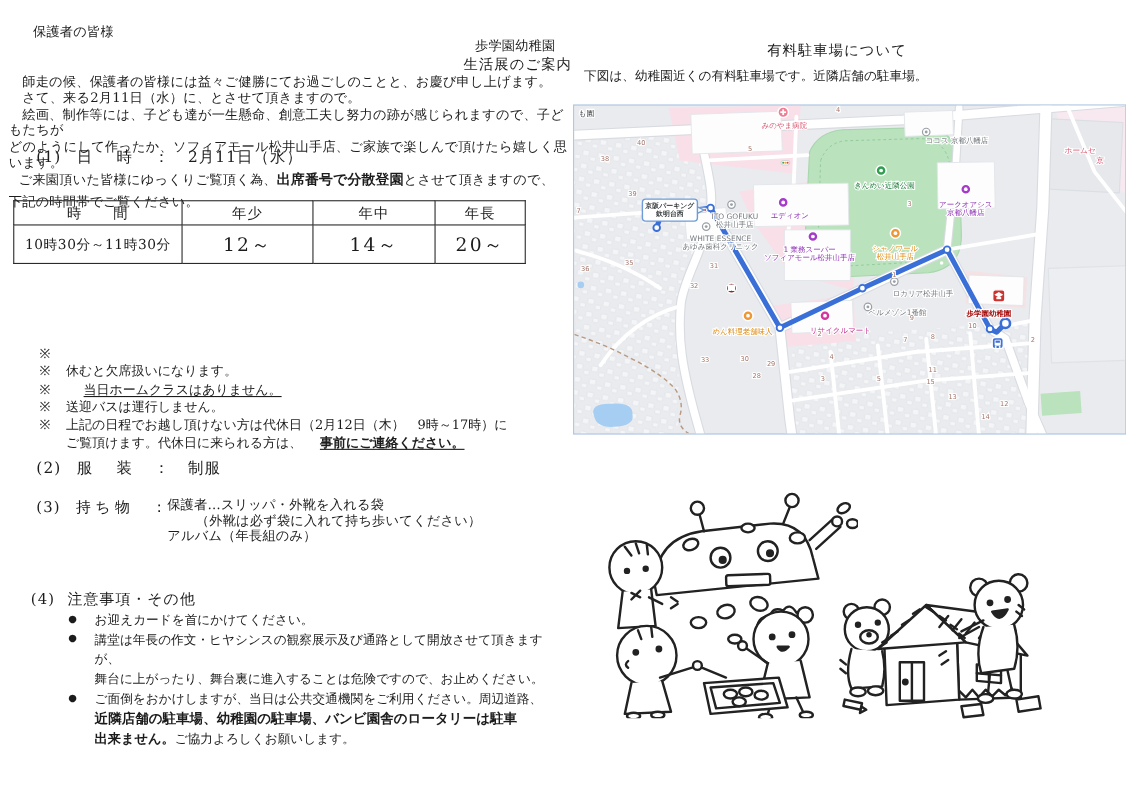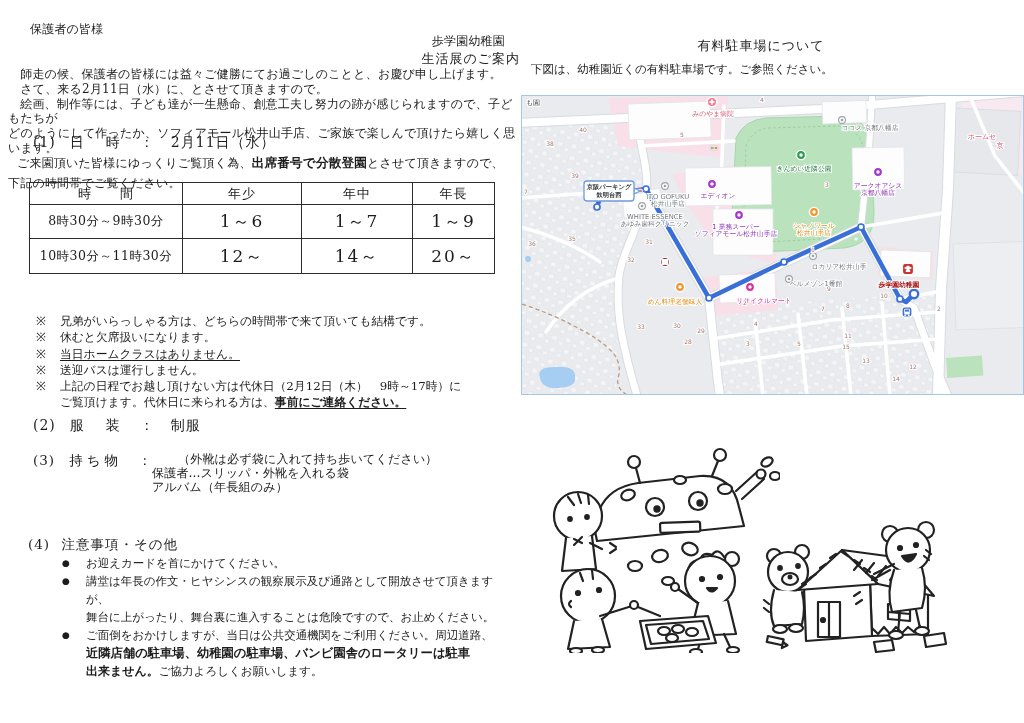--- a/index.html
+++ b/index.html
@@ -1,21 +1,21 @@
 <!DOCTYPE html>
 <html><head>
 <meta charset="utf-8">
 <style>
   html,body{margin:0;padding:0;}
   body{width:1024px;height:723px;position:relative;background:#ffffff;overflow:hidden;
        font-family:"DejaVu Serif","Liberation Serif",serif;color:#1c1c1c;}
   .abs{position:absolute;}
   .doc-text{font-size:12px;line-height:14.8px;letter-spacing:0.2px;}
   .b{font-weight:bold;text-align:center;}
-  .u{text-decoration:underline;text-underline-offset:2px;}
+  .u{text-decoration:underline;text-underline-offset:2px;margin-left:16px;}
   .sec-row{display:flex;align-items:baseline;font-size:14px;letter-spacing:1px;}
   .sec-row .num{margin-right:14px;}
   .sec-row .lbl{margin-right:16px;letter-spacing:4px;}
   .sec-row .col{margin-right:16px;}
   table.sched{border-collapse:collapse;table-layout:fixed;width:466px;}
   table.sched td{border:1.6px solid #2b2b2b;text-align:center;vertical-align:middle;padding:0;}
   table.sched .hdr td{height:21px;font-size:13px;letter-spacing:1px;}
   table.sched .r td{height:33px;}
   table.sched .time{font-size:12.5px;letter-spacing:0.5px;}
   table.sched .numcell{font-size:17px;letter-spacing:2px;}
@@ -47,55 +47,48 @@
   <span class="num">(1)</span>
   <span class="lbl">日　時</span>
   <span class="col">：</span>
   <span>2月11日（水）</span>
 </div>
 <div class="abs doc-text" style="left:17px;top:156px;">
   <span>ご来園頂いた皆様にゆっくりご覧頂く為、</span><span class="b" style="font-size:12.6px;">出席番号で分散登園</span><span>とさせて頂きますので、</span>
 </div>
 <div class="abs doc-text" style="left:8px;top:176px;">下記の時間帯でご覧ください。</div>
 
-<div class="abs" style="left:29px;top:182px;">
+<div class="abs" style="left:12px;top:182px;">
   <table class="sched">
     <colgroup>
         <col style="width:153px">
         <col style="width:119px">
         <col style="width:111px">
         <col style="width:82px">
       </colgroup>
     <tbody>
         <tr class="hdr">
       <td>時　　間</td>
       <td>年少</td>
       <td>年中</td>
       <td>年長</td>
     </tr>
-    <tr class="r">
-      <td class="time">8時30分～9時30分</td>
-      <td class="numcell">1～6</td>
-      <td class="numcell">1～7</td>
-      <td class="numcell">1～9</td>
-    </tr>
     <tr class="r" style="height:35px;">
       <td class="time">10時30分～11時30分</td>
       <td class="numcell">12～</td>
       <td class="numcell">14～</td>
       <td class="numcell">20～</td>
     </tr>
   </tbody>
     </table>
 </div>
 
 <div class="abs" style="left:36px;top:313px;width:470px;">
   <div class="note-row">
     <span class="mk">※</span>
-    <span>兄弟がいらっしゃる方は、どちらの時間帯で来て頂いても結構です。</span>
   </div>
   <div class="note-row">
     <span class="mk">※</span>
     <span>休むと欠席扱いになります。</span>
   </div>
   <div class="note-row">
     <span class="mk">※</span>
     <span class="u">当日ホームクラスはありません。</span>
   </div>
   <div class="note-row">
@@ -117,22 +110,22 @@
   <span class="col">：</span>
   <span>制服</span>
 </div>
 
 <div class="abs sec-row" style="left:33px;top:452px;font-size:13.5px;">
   <span class="num">(3)</span>
   <span class="lbl">持ち物</span>
   <span class="col">：</span>
 </div>
 <div class="abs doc-text" style="left:152px;top:452px;line-height:14.2px;">
+  <div>保護者…スリッパ・外靴を入れる袋</div>
   <div style="padding-left:26px;">（外靴は必ず袋に入れて持ち歩いてください）</div>
-  <div>保護者…スリッパ・外靴を入れる袋</div>
   <div>アルバム（年長組のみ）</div>
 </div>
 
 <div class="abs" style="left:28px;top:536px;font-size:13.5px;letter-spacing:1px;">
   <span>(4)</span>
   <span style="margin-left:6px;">注意事項・その他</span>
 </div>
 <div class="abs" style="left:62px;top:554px;width:450px;">
   <div class="bullet-row">
     <span class="bm">●</span>
@@ -149,21 +142,21 @@
     <span class="bm">●</span>
     <span>
       <span>ご面倒をおかけしますが、当日は公共交通機関をご利用ください。周辺道路、</span><br>
       <span class="b" style="font-size:12.3px;">近隣店舗の駐車場、幼稚園の駐車場、バンビ園舎のロータリーは駐車</span><br>
       <span class="b" style="font-size:12px;">出来ません。</span><span>ご協力よろしくお願いします。</span><br>
     </span>
   </div>
 </div>
 
 <div class="abs" style="left:521px;top:37px;width:480px;text-align:center;font-size:13px;letter-spacing:1px;">有料駐車場について</div>
-<div class="abs" style="left:531px;top:62px;font-size:11.5px;">下図は、幼稚園近くの有料駐車場です。ご参照ください。</div>
+<div class="abs" style="left:531px;top:62px;font-size:11.5px;">下図は、幼稚園近くの有料駐車場です。近隣店舗の駐車場。</div>
 
 <div class="abs map-wrap">
   <svg id="map-svg" class="mapfont" width="501" height="298" viewBox="0 0 501 298">
     <defs>
       <pattern id="houses" width="14" height="12" patternUnits="userSpaceOnUse" patternTransform="rotate(10)">
         <rect x="1" y="2" width="6" height="5" rx="1" fill="#f4f5f7" stroke="#e0e3e7" stroke-width="0.7"></rect>
         <rect x="8.5" y="7" width="5" height="4" rx="1" fill="#f4f5f7" stroke="#e0e3e7" stroke-width="0.7"></rect>
       </pattern>
     </defs>
     <rect x="0" y="0" width="501" height="298" fill="#e9ebee"></rect>

